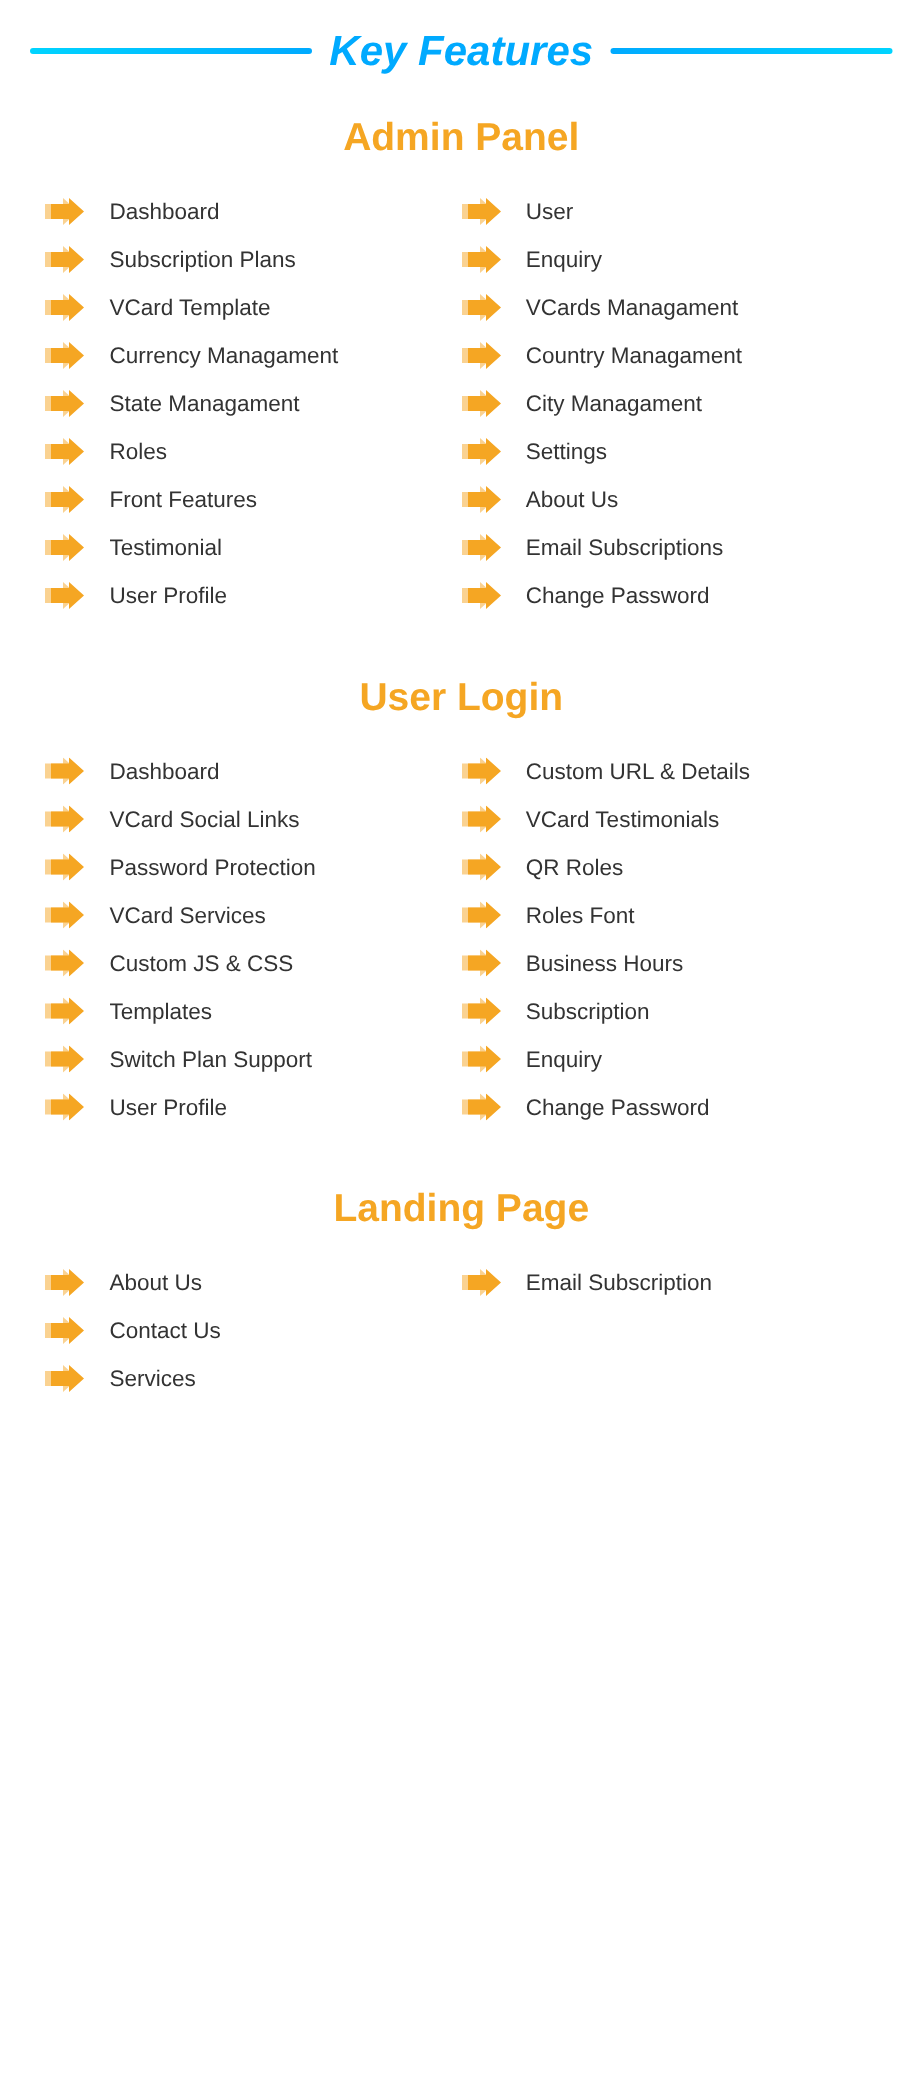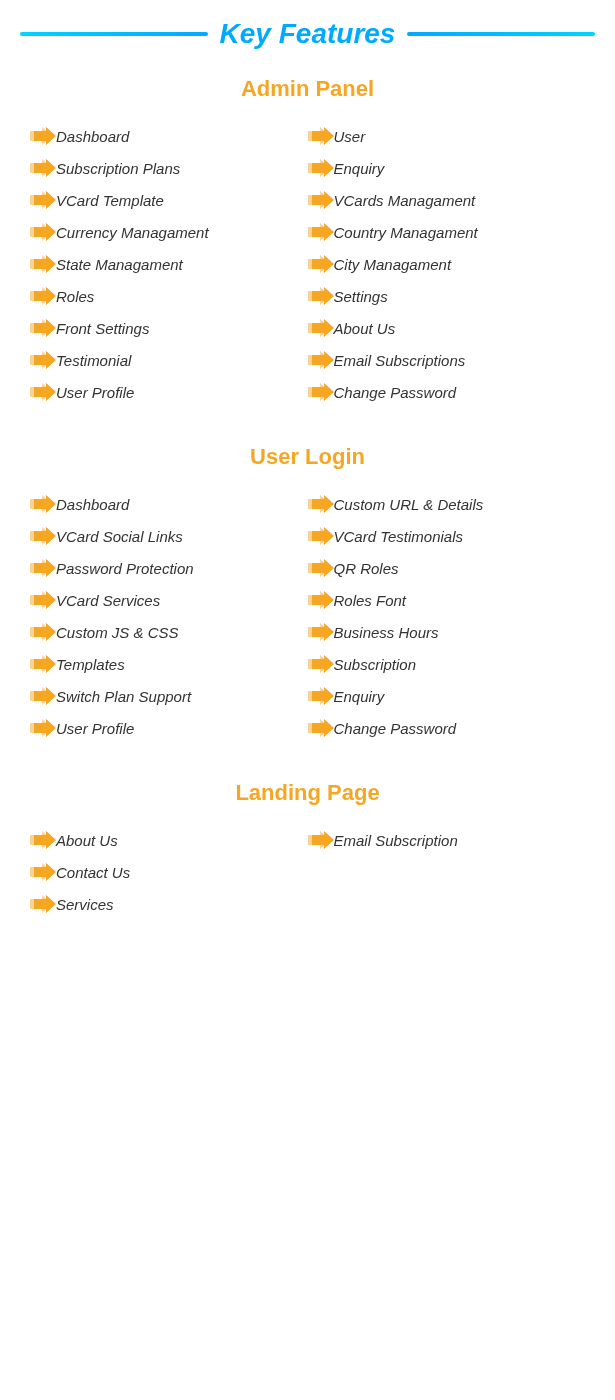--- a/index.html
+++ b/index.html
@@ -42,38 +42,37 @@
       white-space: nowrap;
       font-style: italic;
     }
 
     .section {
       padding: 16px 30px 20px;
     }
 
     .section-title {
       text-align: center;
-      font-size: 22px;
+      font-size: 26px;
       font-weight: 700;
       color: #f5a623;
       margin-bottom: 18px;
     }
 
     .features-grid {
       display: grid;
       grid-template-columns: 1fr 1fr;
       gap: 0;
     }
 
     .feature-item {
       display: flex;
       align-items: flex-end;
       padding: 7px 0;
-      gap: 0;
-      font-style: italic;
+      gap: 17px;
     }
 
     .arrow-icon {
       display: inline-flex;
       align-items: center;
       flex-shrink: 0;
     }
 
     .arrow-icon svg {
       width: 26px;
@@ -210,21 +209,21 @@
           </span>
           <span class="feature-label">Settings</span>
         </div>
         <div class="feature-item">
           <span class="arrow-icon">
             <svg viewBox="0 0 26 18" fill="none" xmlns="http://www.w3.org/2000/svg">
     <polygon points="0,4 12,4 12,0 22,9 12,18 12,14 0,14" fill="#f5a623" opacity="0.5"></polygon>
     <polygon points="4,4 16,4 16,0 26,9 16,18 16,14 4,14" fill="#f5a623"></polygon>
   </svg>
           </span>
-          <span class="feature-label">Front Settings</span>
+          <span class="feature-label">Front Features</span>
         </div>
         <div class="feature-item">
           <span class="arrow-icon">
             <svg viewBox="0 0 26 18" fill="none" xmlns="http://www.w3.org/2000/svg">
     <polygon points="0,4 12,4 12,0 22,9 12,18 12,14 0,14" fill="#f5a623" opacity="0.5"></polygon>
     <polygon points="4,4 16,4 16,0 26,9 16,18 16,14 4,14" fill="#f5a623"></polygon>
   </svg>
           </span>
           <span class="feature-label">About Us</span>
         </div>

